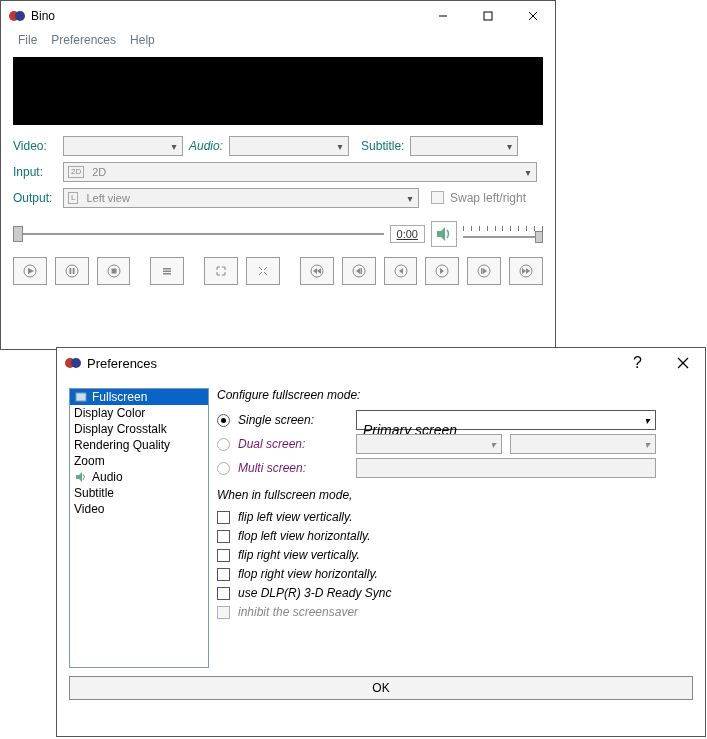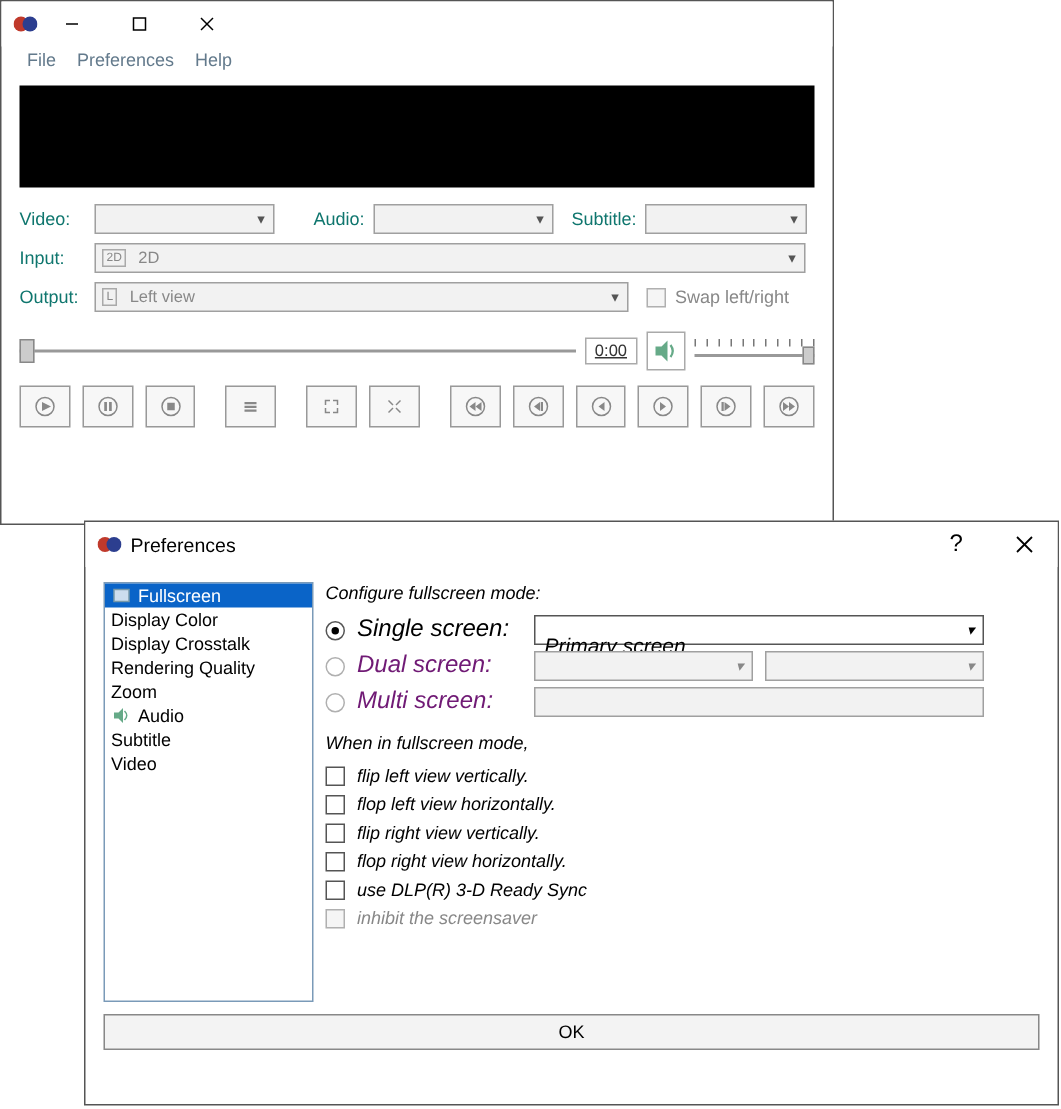--- a/index.html
+++ b/index.html
@@ -14,21 +14,21 @@
   .menubar span { cursor: default; }
   .video-area { margin: 4px 12px 8px 12px; background: #000; height: 68px; }
   .form-row { display: flex; align-items: center; padding: 3px 12px; gap: 6px; }
   .form-row label { color: #0f766e; font-size: 12px; }
   .lbl-video { width: 44px; }
   .combo { display: inline-flex; align-items: center; border: 1px solid #555; background: #fff; height: 20px; position: relative; }
   .combo.disabled { background: #f2f2f2; border-color: #a0a0a0; color: #888; }
   .combo .val { flex: 1; padding: 0 4px; font-size: 11px; overflow: hidden; white-space: nowrap; }
   .combo .arrow { width: 16px; text-align: center; font-size: 10px; color: #555; }
   .combo .badge { display:inline-block; font-size:8px; border:1px solid #aaa; padding:0 2px; margin:0 4px; color:#888; line-height:10px;}
-  .checkbox { display:inline-flex; align-items:flex-end; gap:6px; }
+  .checkbox { display:inline-flex; align-items:flex-start; gap:6px; }
   .checkbox .box { width:13px; height:13px; border:1px solid #555; background:#fff; }
   .checkbox.disabled .box { border-color:#b0b0b0; background:#f5f5f5; }
   .checkbox.disabled .lbl { color:#888; }
   .seek-row { display:flex; align-items:center; padding: 10px 12px 4px 12px; gap:6px; }
   .slider { flex:1; position:relative; height:20px; }
   .slider .track { position:absolute; top:9px; left:0; right:0; height:2px; background:#999; }
   .slider .thumb { position:absolute; top:2px; left:0; width:10px; height:16px; background:#ccc; border:1px solid #888; }
   .timebox { border:1px solid #aaa; padding:2px 6px; font-size:11px; background:#fff; color:#333;text-decoration:underline; }
   .vol-icon { width:26px; height:26px; border:1px solid #aaa; display:flex; align-items:center; justify-content:center; }
   .vol-slider { width:80px; position:relative; height:20px; }
@@ -48,41 +48,42 @@
   .pref-list { width:140px; height:280px; border:1px solid #7a9ab8; background:#fff; padding:0; }
   .pref-list .item { display:flex; align-items:center; gap:4px; padding:1px 4px; font-size:13px; color:#000; }
   .pref-list .item.selected { background:#0a64c8; color:#fff; }
   .pref-list .item .ico { width:14px; height:14px; display:inline-flex; align-items:center; justify-content:center; }
   .pref-right { flex:1;font-style:italic; }
   .pref-right .section-label { font-size:12px; margin-bottom:8px; }
   .radio-row { display:flex; align-items:center; gap:8px; margin:4px 0; }
   .radio { width:13px; height:13px; border:1px solid #555; border-radius:50%; display:inline-flex; align-items:center; justify-content:center; }
   .radio.checked::after { content:""; width:5px; height:5px; background:#000; border-radius:50%; }
   .radio.disabled { border-color:#b0b0b0; }
-  .radio-label { width:110px; font-size:16px; }
+  .radio-label { width:110px; font-size:12px; }
   .radio-label.disabled { color:#701a75; }
   .pref-combo { display:inline-flex; align-items:center; border:1px solid #555; background:#fff; height:20px; }
   .pref-combo .val { flex:1; padding:0 6px; font-size:14px;margin-top:20px; }
   .pref-combo .arrow { width:16px; text-align:center; font-size:10px; }
   .pref-combo.disabled { background:#f2f2f2; border-color:#a0a0a0; color:#888; }
   .check-row { display:flex; align-items:center; gap:8px; margin:5px 0; }
   .ok-row { padding:4px 12px 10px 12px; }
   .ok-btn { width:100%; height:24px; border:1px solid #888; background:#f3f3f3; font-size:12px; text-align:center; line-height:22px; }
 
   .app-icon { width:16px; height:16px; }
 </style>
 </head>
 <body>
 
 <div class="window" style="left:0; top:0; width:556px; height:350px;">
   <div class="titlebar">
     <svg class="app-icon" viewBox="0 0 16 16">
         <circle cx="5" cy="8" r="5" fill="#c0392b"></circle>
         <circle cx="11" cy="8" r="5" fill="#2c3e8f"></circle>
       </svg>
+    <span class="title">Bino</span>
     <div class="winbtns">
       <div class="winbtn">
           <svg width="10" height="10">
             <line x1="1" y1="5" x2="9" y2="5" stroke="#000"></line>
           </svg>
         </div>
       <div class="winbtn">
           <svg width="10" height="10">
             <rect x="1" y="1" width="8" height="8" fill="none" stroke="#000"></rect>
           </svg>
@@ -101,21 +102,21 @@
     <span>Help</span>
   </div>
   <div class="video-area"></div>
 
   <div class="form-row">
     <label class="lbl-video">Video:</label>
     <div class="combo disabled" style="width:120px;">
         <span class="val"></span>
         <span class="arrow">▾</span>
       </div>
-    <label style="margin-left:20px;">Audio:</label>
+    <label style="margin-left:0;font-style:italic;">Audio:</label>
     <div class="combo disabled" style="width:120px;">
         <span class="val"></span>
         <span class="arrow">▾</span>
       </div>
     <label style="margin-left:6px;text-align:right;">Subtitle:</label>
     <div class="combo disabled" style="width:108px;">
         <span class="val"></span>
         <span class="arrow">▾</span>
       </div>
   </div>

